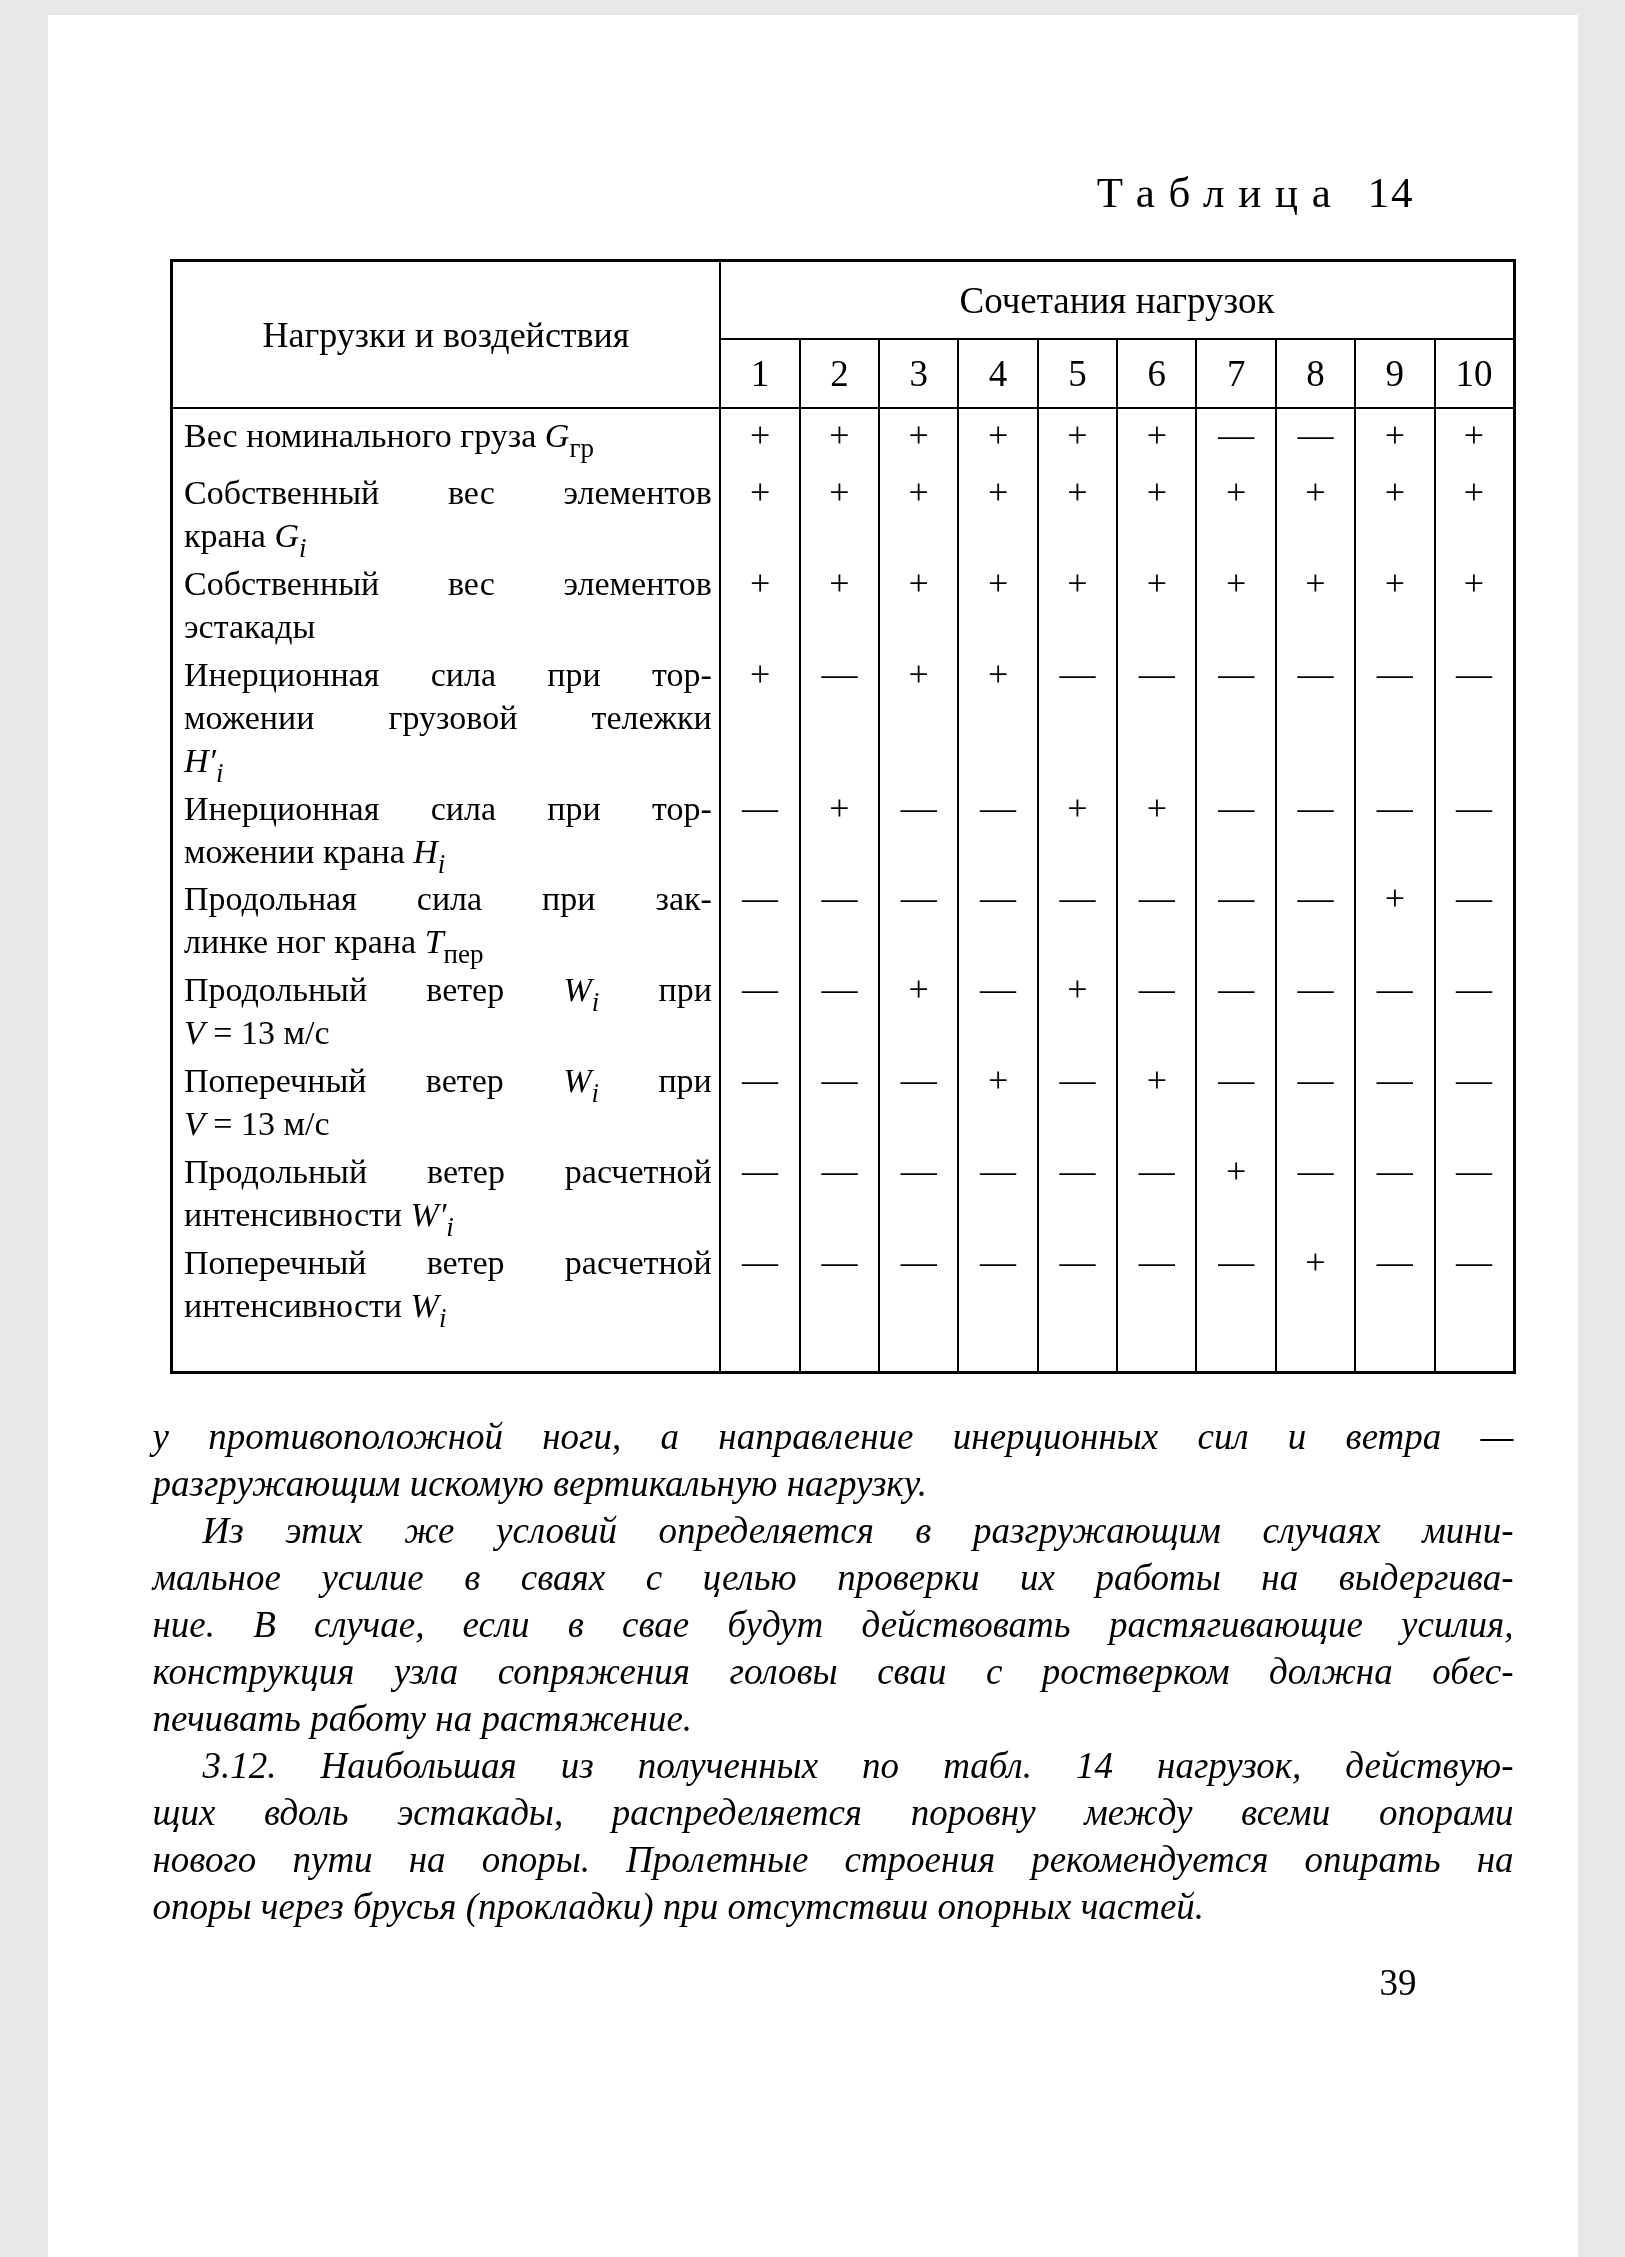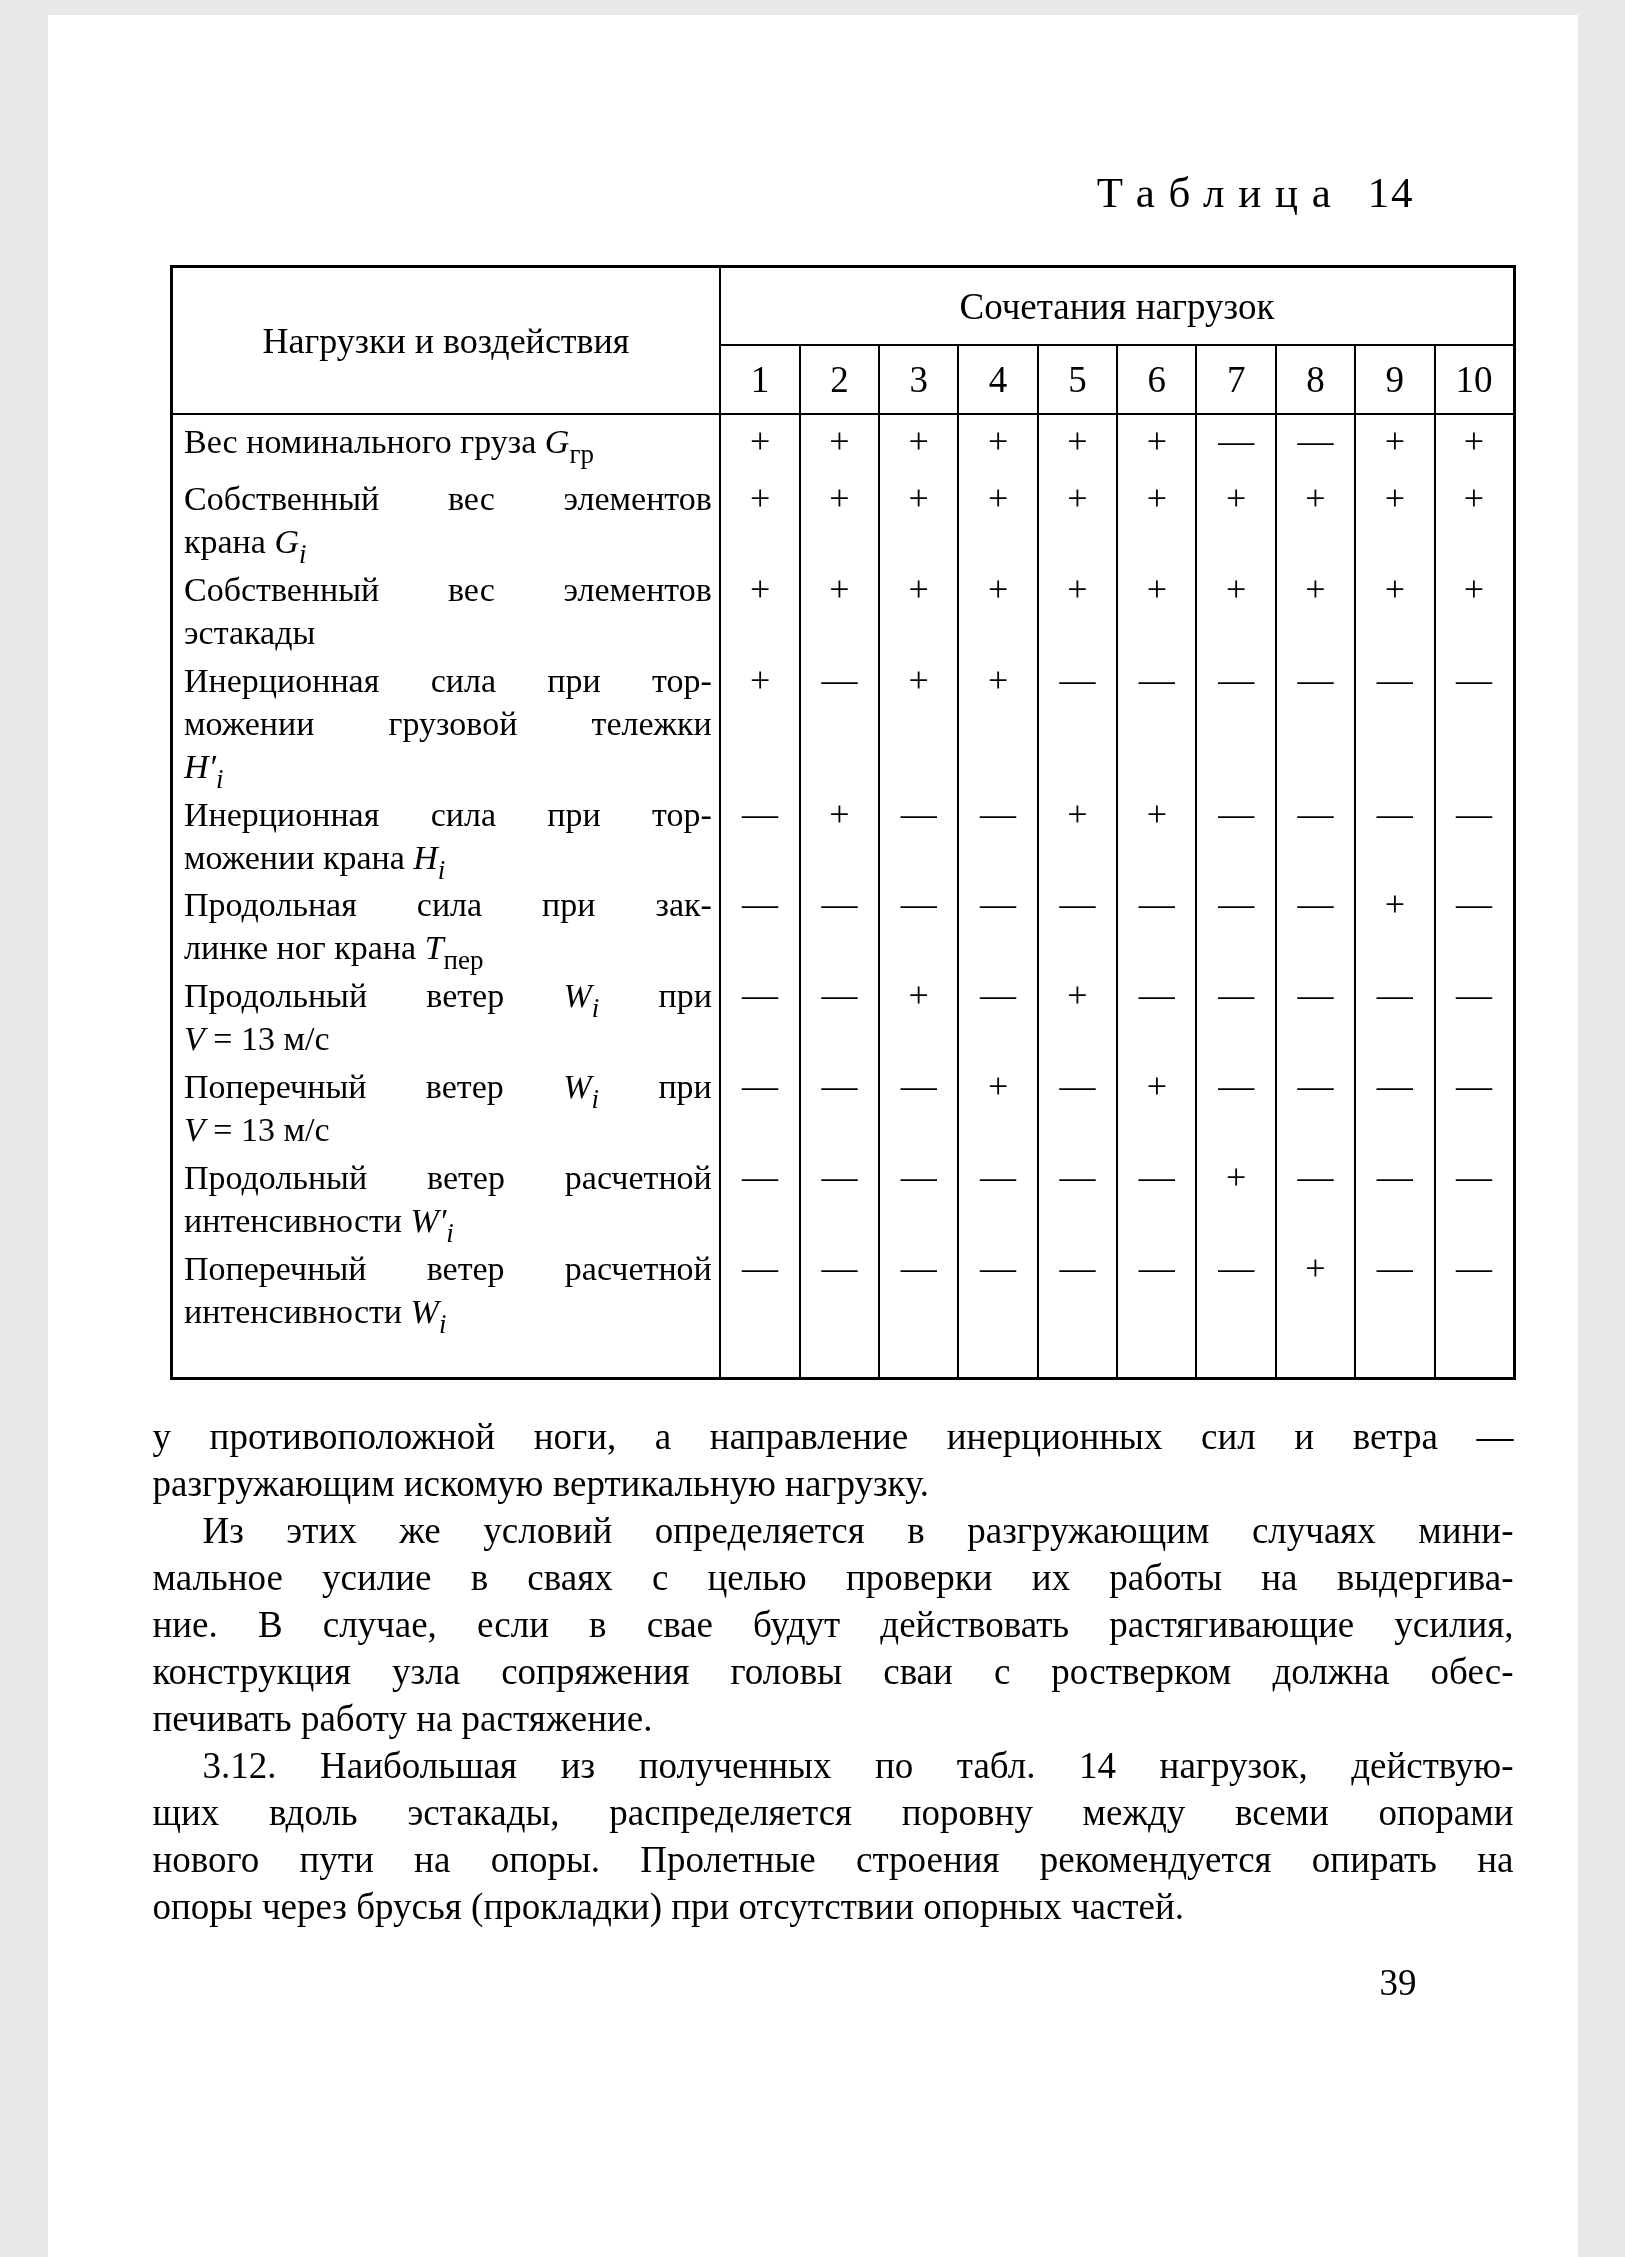--- a/index.html
+++ b/index.html
@@ -10,21 +10,21 @@
   }
   
   .table-title {
     position:absolute; top:153px; right:163px;
     font-size:43px; white-space:nowrap;
   }
   .table-title .spaced { letter-spacing:0.32em; margin-right:23px; }
   .table-title .num { letter-spacing:1.9px; }
   
   table.loads {
-    position:absolute; left:122px; top:250px;
+    position:absolute; left:122px; top:244px;
     width:1346px; height:1062px;
     border-collapse:collapse; table-layout:fixed;
     border:3.8px solid #000;
   }
   table.loads col.c-label { width:547px; }
   table.loads col.c-num   { width:79px; }
   table.loads th {
     font-weight:normal; border:2.9px solid #000; padding:0;
   }
   th.label-h { font-size:36px; vertical-align:middle; text-align:center; padding:0 29px; }
@@ -42,21 +42,21 @@
   .lline { text-align:left; }
   .lline.just { text-align:justify; text-align-last:justify; }
   .var  { font-style:italic; }
   .sub, .subi { font-size:27px; line-height:0; vertical-align:-9.6px; }
   .subi { font-style:italic; }
   
   .bodytext {
     position:absolute; left:105px; top:1398px; width:1361px;
     font-size:37px; line-height:47px;
   }
-  .tline { text-align:left; }
+  .tline { text-align:left;font-style:italic; }
   .tline.just { text-align:justify; text-align-last:justify; }
   .tline.ind  { text-indent:50px; }
   
   .pageno {
     position:absolute; top:1946px; right:161px;
     font-size:37px;
   }
 </style>
 </head>
 <body>

